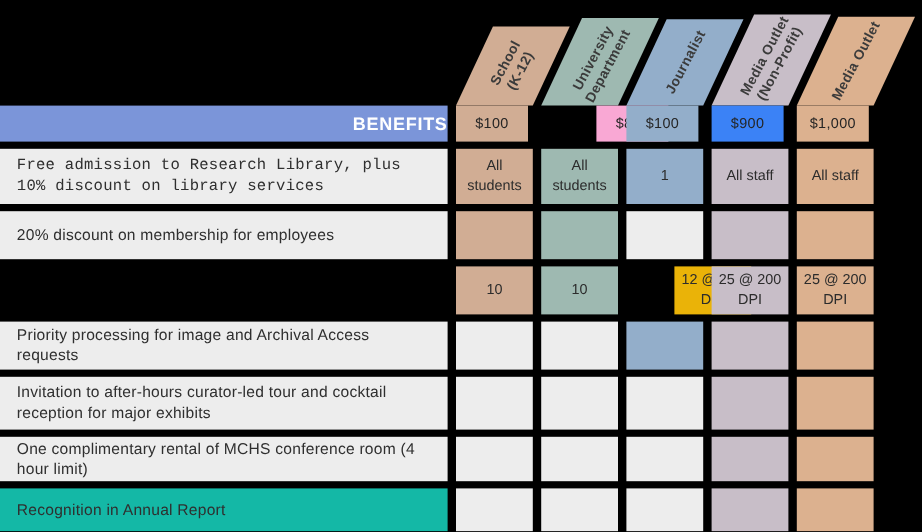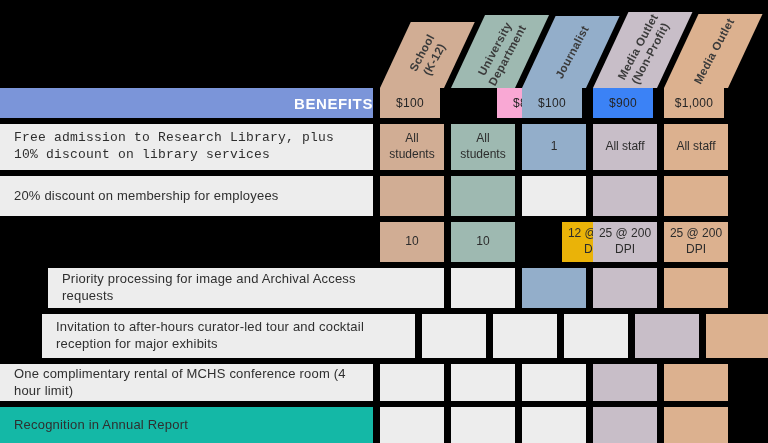--- a/index.html
+++ b/index.html
@@ -44,21 +44,21 @@
     position:absolute; width:64px; box-sizing:border-box;
     display:flex; align-items:center; justify-content:center; text-align:center;
     font-size:12px; line-height:1.3; color:#2c2c2c; padding:2px 3px;
   }
   
   .c1 { left:380px; } .c2 { left:451px; } .c3 { left:522px; }
   .c4 { left:593px; } .c5 { left:664px; }
   
   .r1 { top:124px; height:46px; } .r2 { top:176px; height:40px; }
   .r3 { top:222px; height:40px; } .r4 { top:268px; height:40px; }
-  .r5 { top:314px; height:44px;margin-left:42px; } .r6 { top:364px; height:37px; }
+  .r5 { top:314px; height:44px; } .r6 { top:364px; height:37px; }
   .r7 { top:407px; height:36px; }
 </style>
 </head>
 <body>
 
 <div class="stage">
 
   <div class="banner" style="background-color: rgb(123, 149, 217); justify-content: flex-end;">
     <span class="banner-title">BENEFITS</span>
   </div>
@@ -109,21 +109,21 @@
   <div class="cell r2 c3" style="background-color: rgb(237, 237, 237);"></div>
   <div class="cell r2 c4" style="background-color: rgb(200, 190, 200);"></div>
   <div class="cell r2 c5" style="background-color: rgb(220, 177, 143);"></div>
 
   <div class="cell r3 c1" style="background-color: rgb(209, 173, 148);">10</div>
   <div class="cell r3 c2" style="background-color: rgb(158, 185, 177);">10</div>
   <div class="cell r3 c3" style="background-color: #eab308; margin-left: 40px;">12 @ 200 DPI</div>
   <div class="cell r3 c4" style="background-color: rgb(200, 190, 200);">25 @ 200 DPI</div>
   <div class="cell r3 c5" style="background-color: rgb(220, 177, 143);">25 @ 200 DPI</div>
 
-  <div class="row-label r4" style="background-color: rgb(237, 237, 237); margin-left: 48px;">Priority processing for image and Archival Access requests</div>
+  <div class="row-label r4" style="background-color: rgb(237, 237, 237);">Priority processing for image and Archival Access requests</div>
   <div class="cell r4 c1" style="background-color: rgb(237, 237, 237);"></div>
   <div class="cell r4 c2" style="background-color: rgb(237, 237, 237);"></div>
   <div class="cell r4 c3" style="background-color: rgb(147, 174, 202);"></div>
   <div class="cell r4 c4" style="background-color: rgb(200, 190, 200);"></div>
   <div class="cell r4 c5" style="background-color: rgb(220, 177, 143);"></div>
 
   <div class="row-label r5" style="background-color: rgb(237, 237, 237);">Invitation to after-hours curator-led tour and cocktail reception for major exhibits</div>
   <div class="cell r5 c1" style="background-color: rgb(237, 237, 237);"></div>
   <div class="cell r5 c2" style="background-color: rgb(237, 237, 237);"></div>
   <div class="cell r5 c3" style="background-color: rgb(237, 237, 237);"></div>

